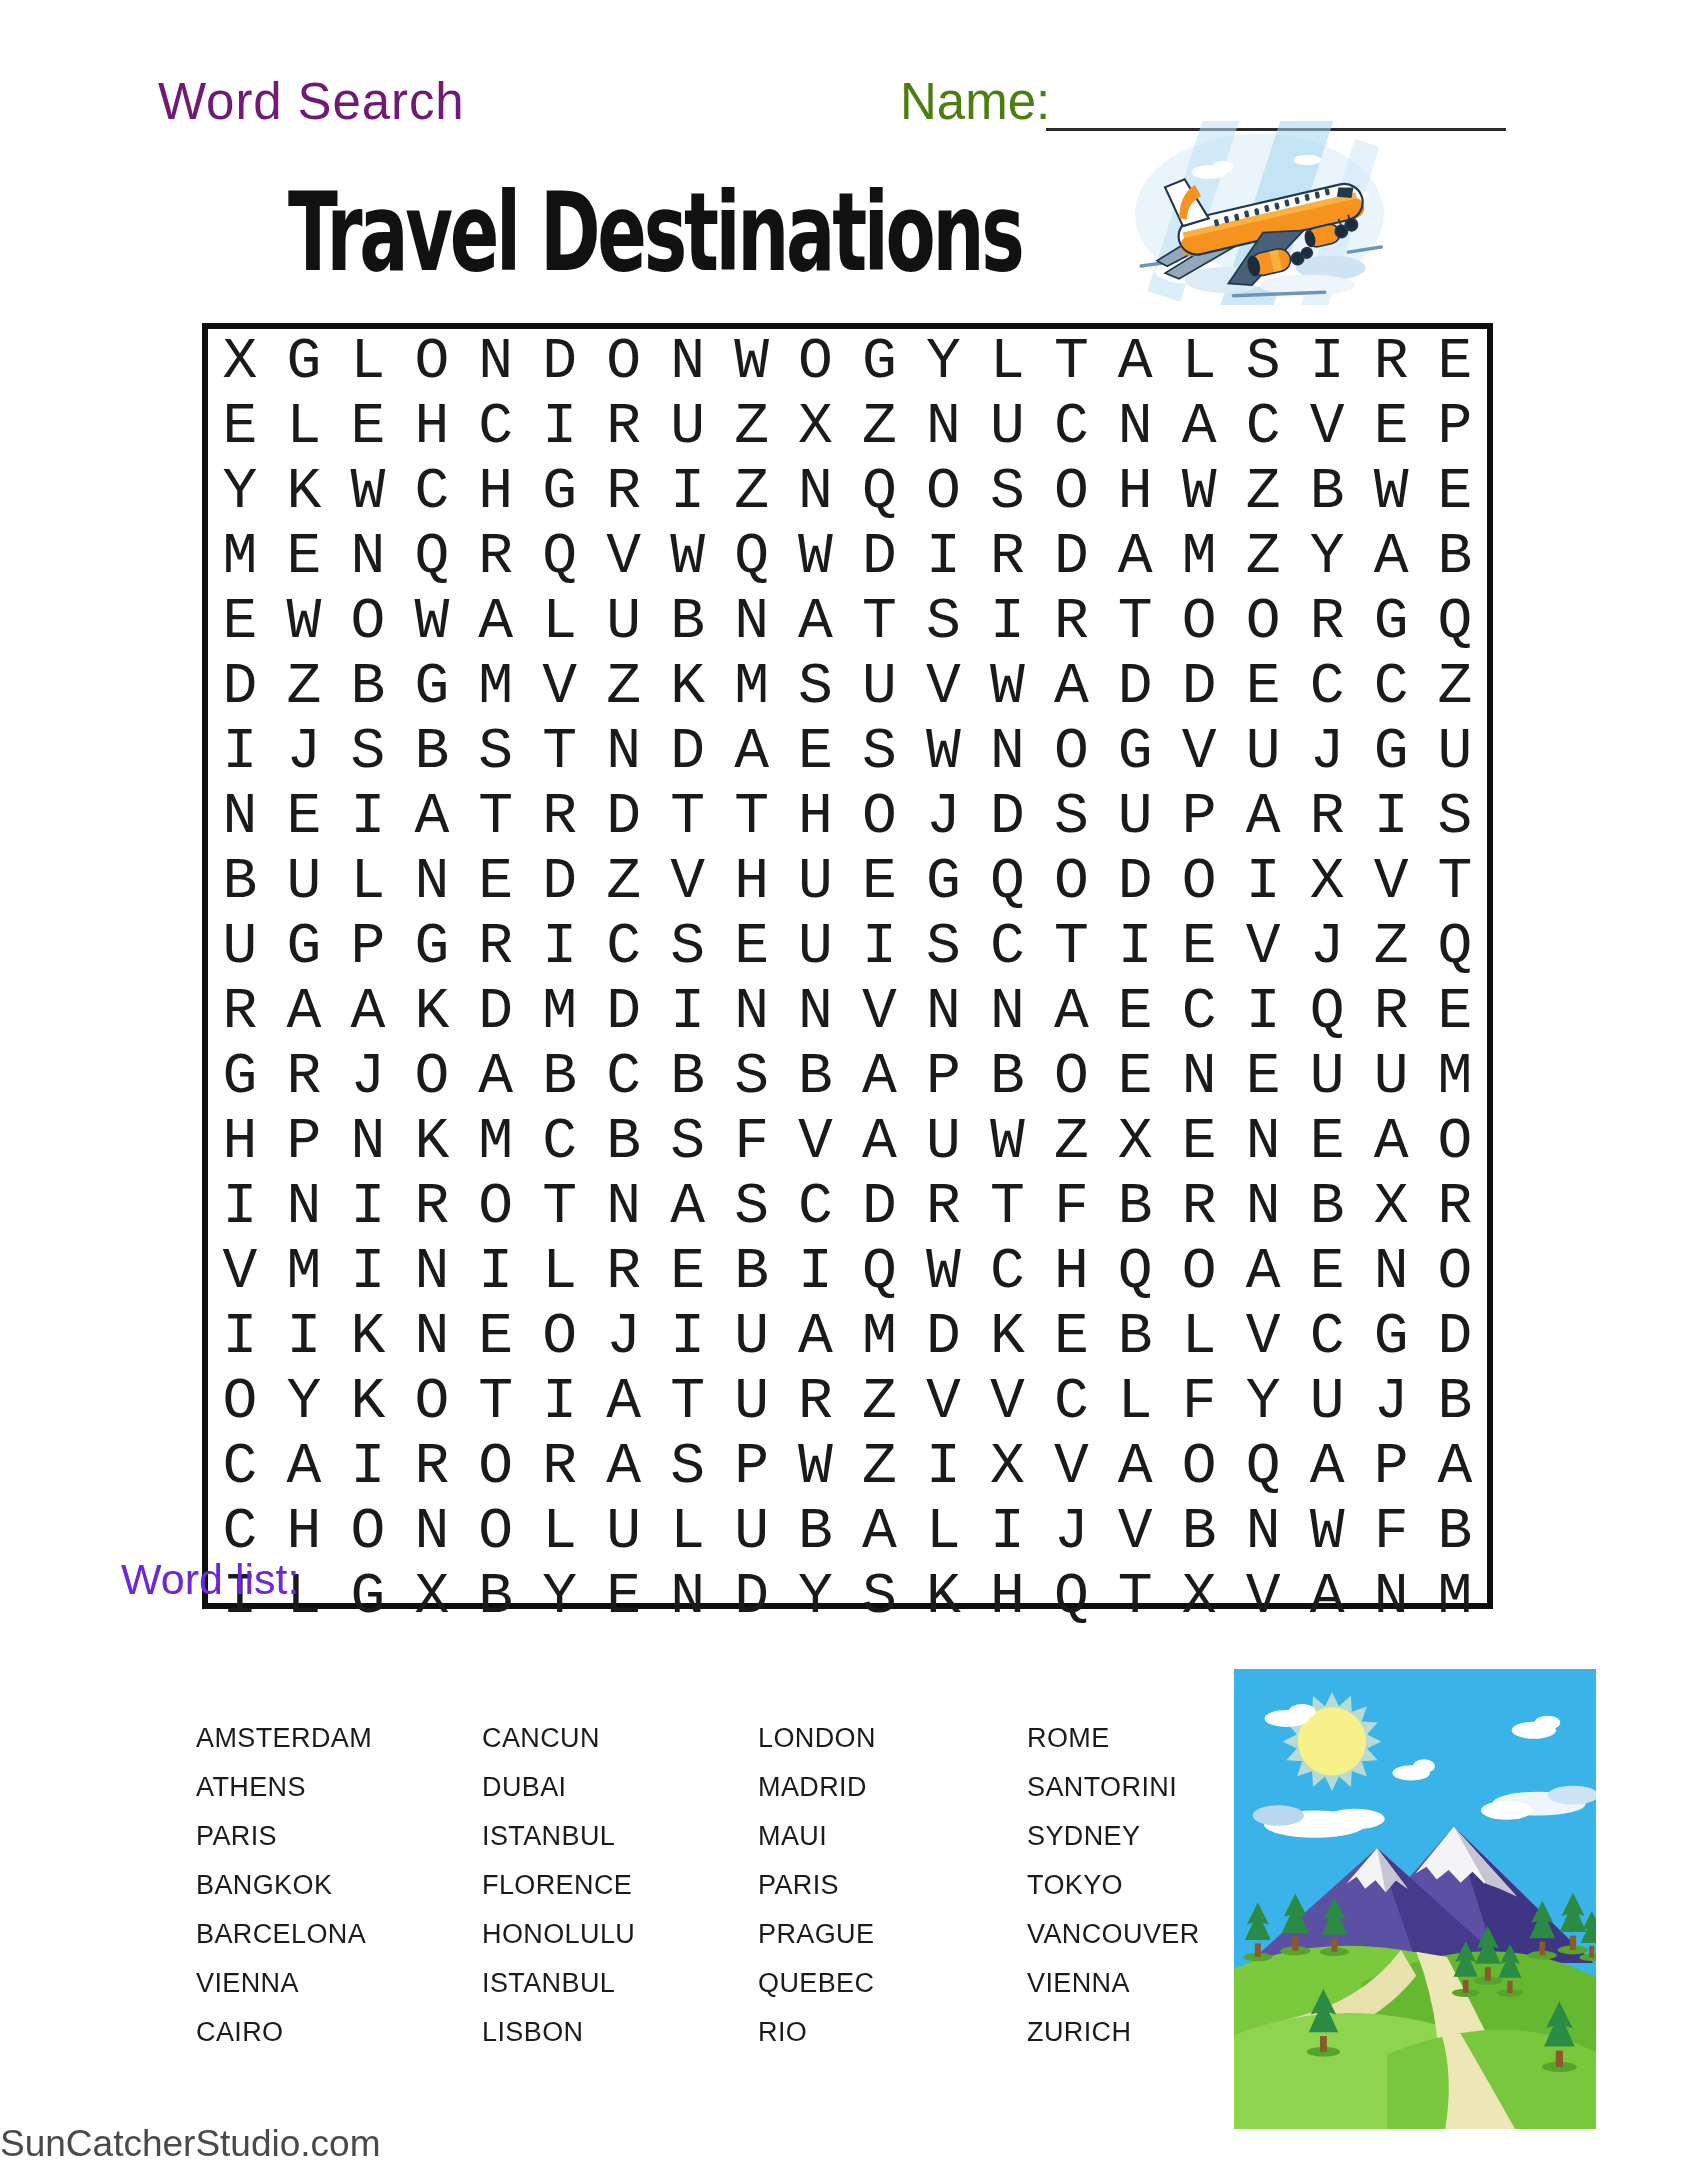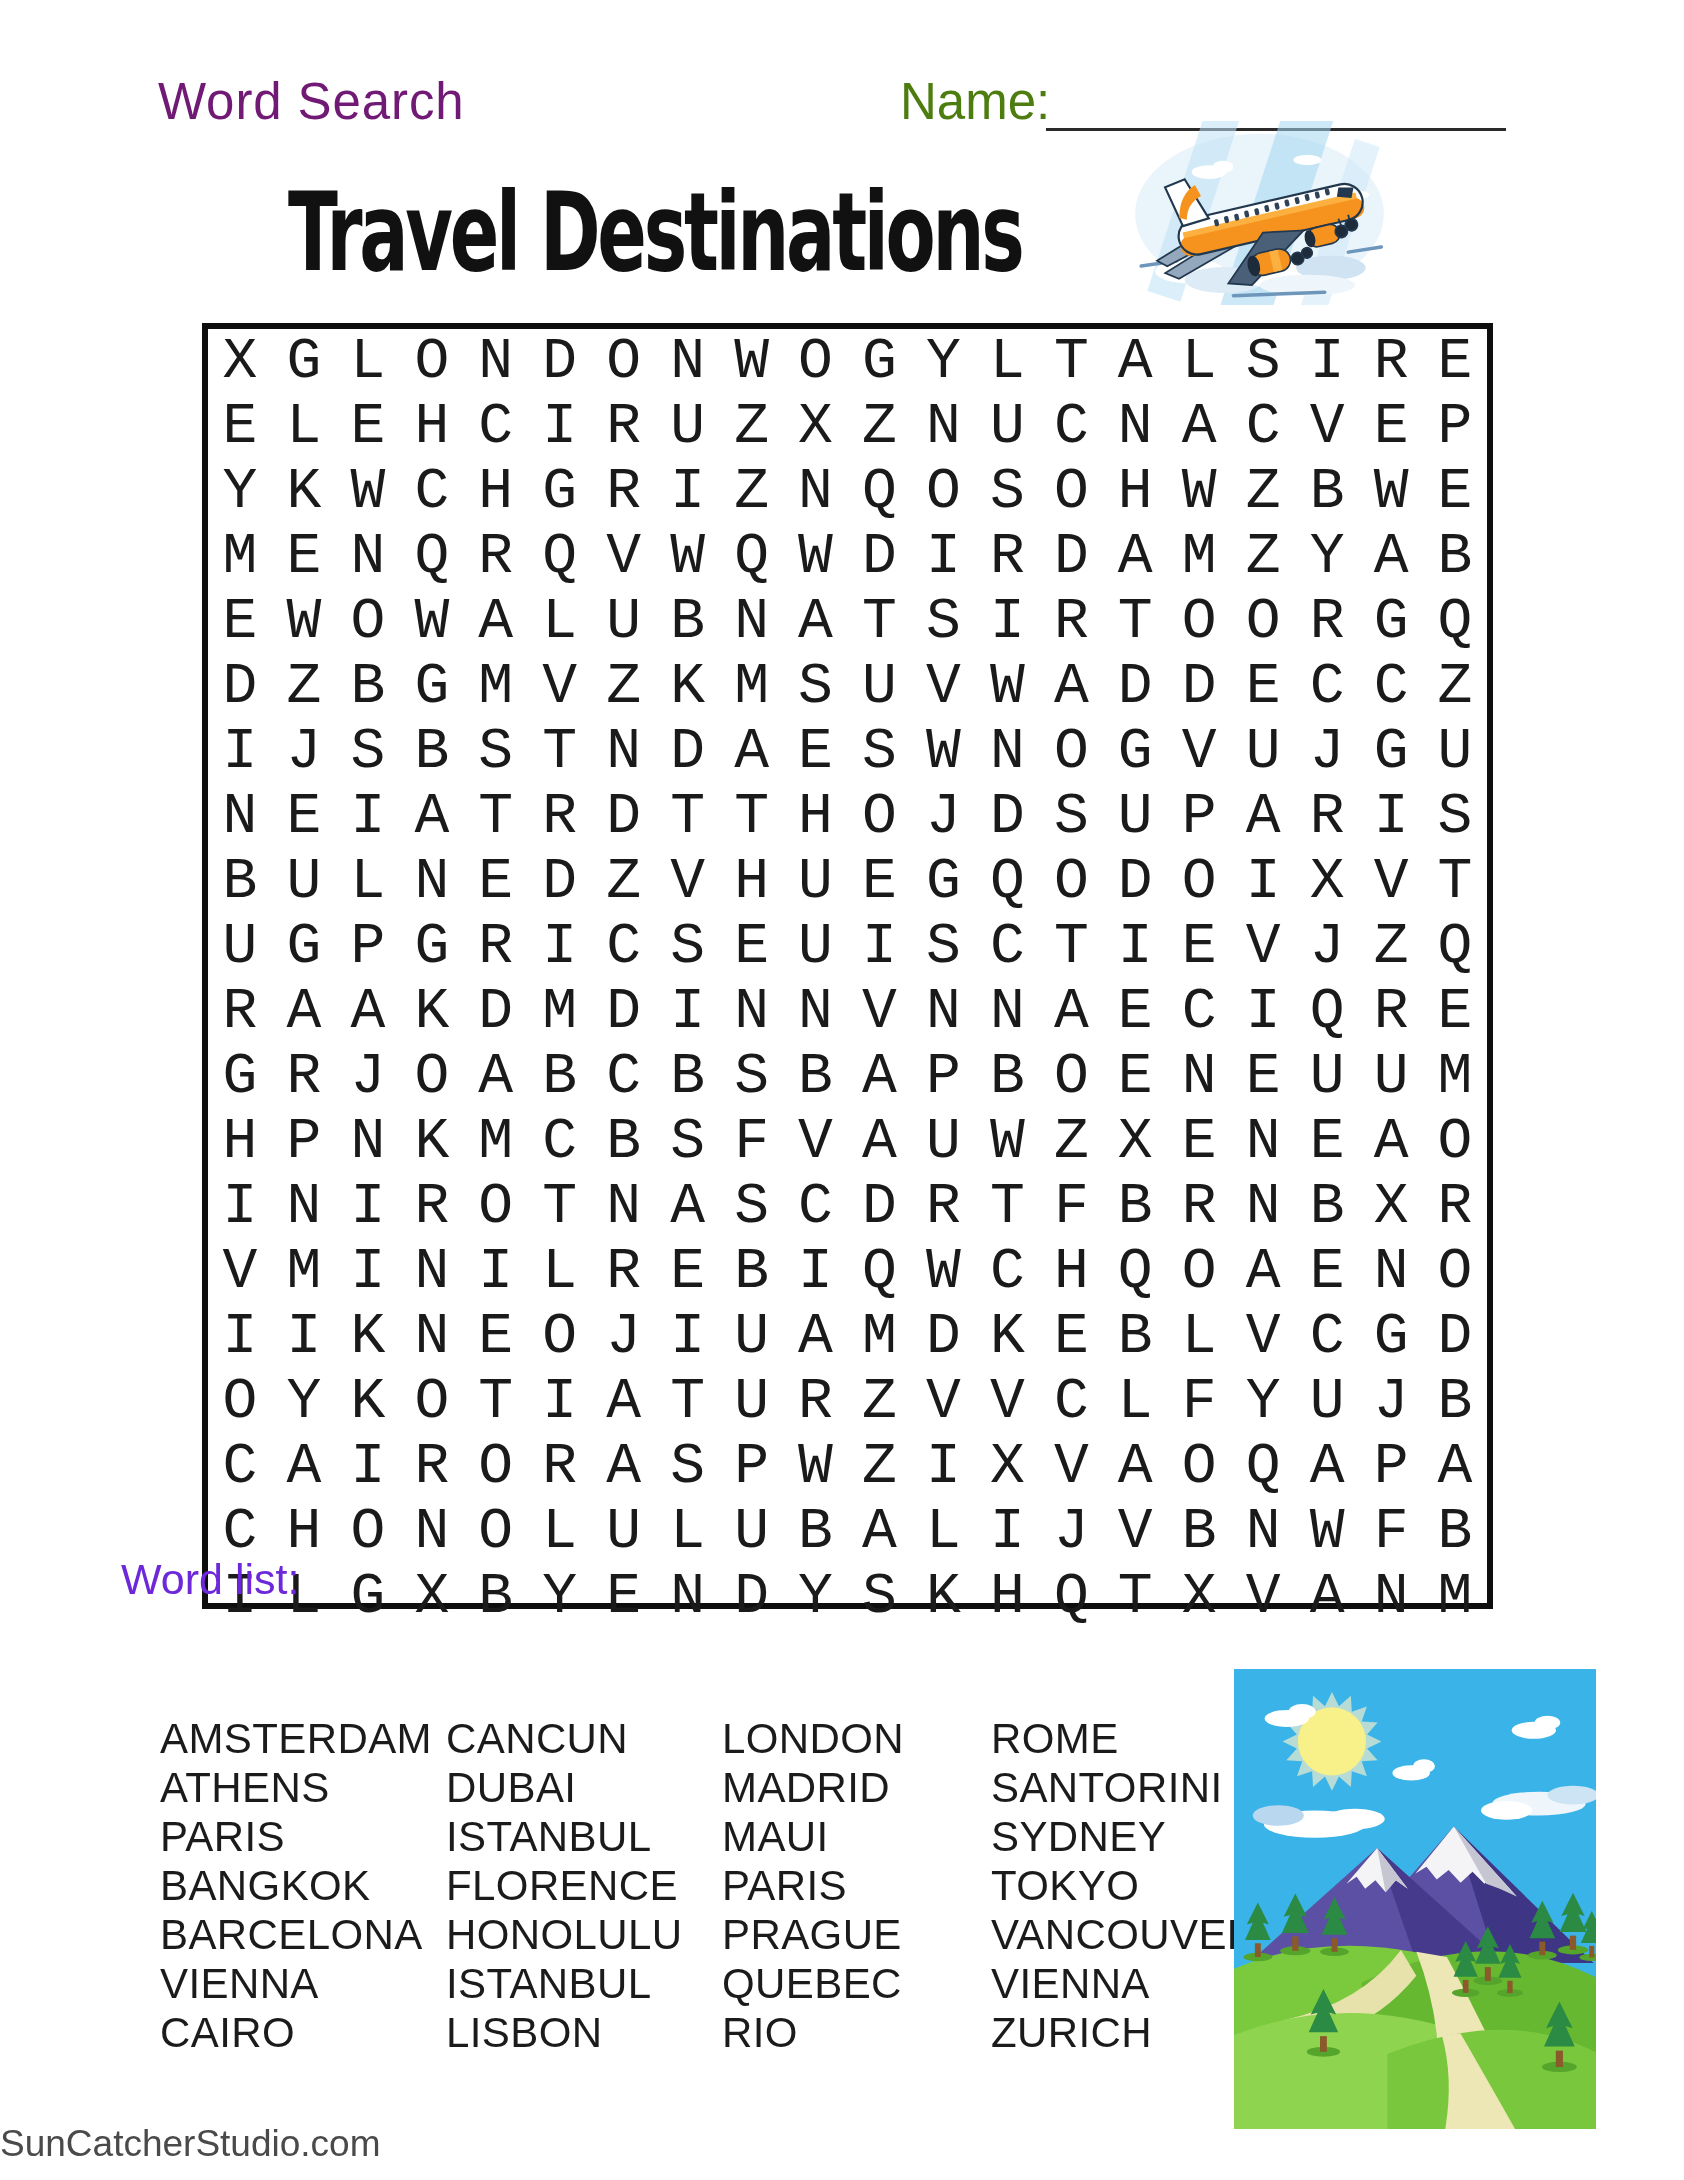--- a/index.html
+++ b/index.html
@@ -18,22 +18,22 @@
   .plane-wrap { left: 1129px; top: 121px; width: 261px; height: 184px; }
 
   .grid-frame { left: 202px; top: 323px; width: 1291px; height: 1286px;
     border: 6.8px solid #0e0e0e; background: #ffffff; }
   .grid { width: 100%; height: 100%; display: grid;
     grid-template-columns: repeat(20, 1fr); grid-template-rows: repeat(20, 1fr); }
   .cell { display: flex; align-items: center; justify-content: center;
     font-family: "Liberation Mono", monospace; font-size: 58px; color: #1a1a1a; }
 
   .wl-heading { left: 121px; top: 1555px; font-size: 43px; color: #6d28d9; }
-  .word-col { top: 1714px; width: 281px; font-size: 42px; line-height: 49px;
-    color: #1b1b1b; letter-spacing: 0.4px; }
+  .word-col { top: 1714px; width: 281px; font-size: 27px; line-height: 49px;
+    color: #1b1b1b; letter-spacing: 0.4px; margin-left: 36px; }
   .word-col.c1 { left: 160px; }
   .word-col.c2 { left: 446px; }
   .word-col.c3 { left: 722px; }
   .word-col.c4 { left: 991px; }
 
   .landscape-wrap { left: 1234px; top: 1669px; width: 362px; height: 460px; }
 
   .footer { left: 0; top: 2123px; width: 100%; 
     font-size: 37px; color: #4a4a4a; }
 </style>

